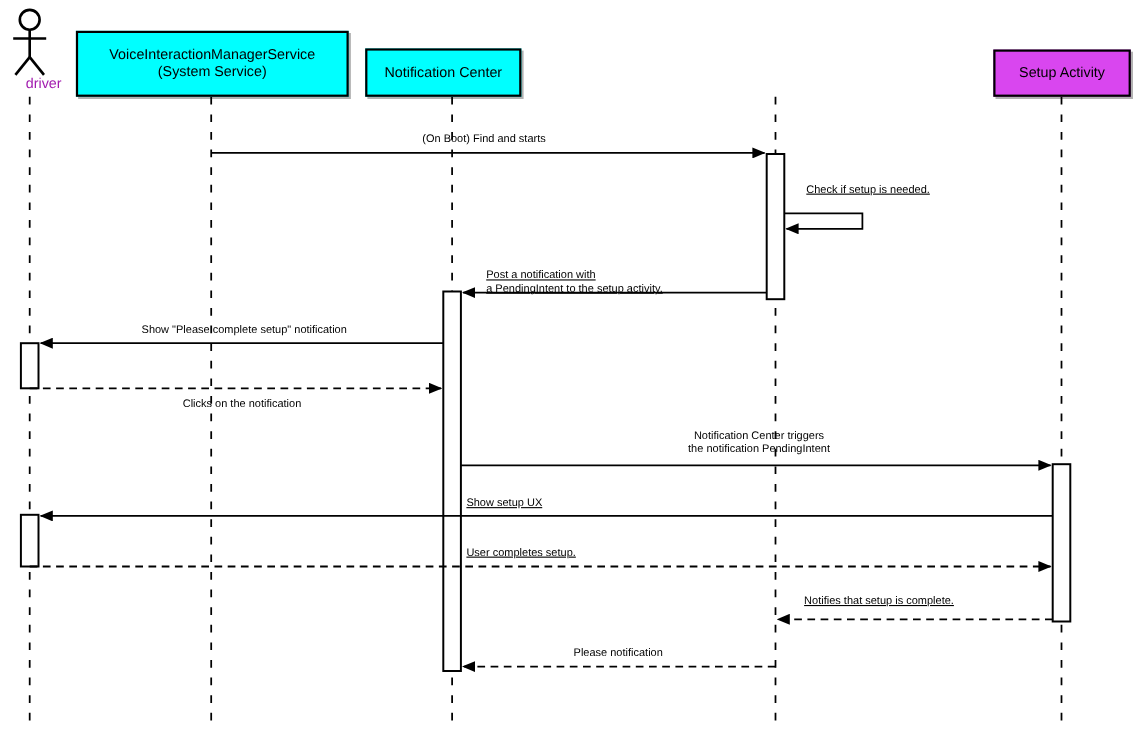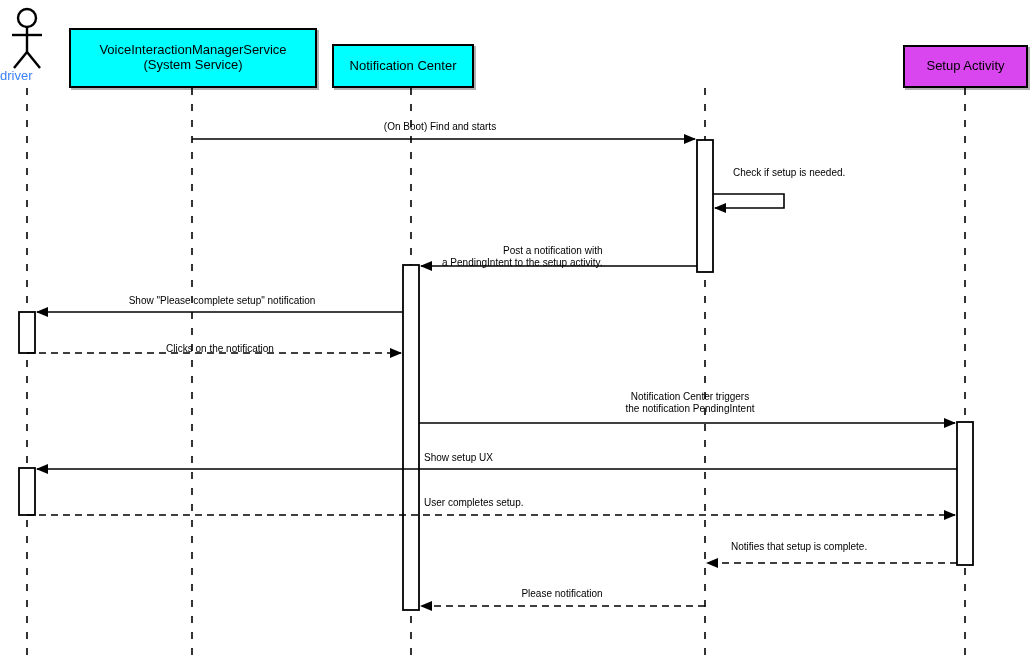--- a/index.html
+++ b/index.html
@@ -35,34 +35,34 @@
     justify-content: center;
     text-align: center;
     line-height: 1.15;
     color: #000000;
     font-size: 13px;
     box-shadow: 2px 2px 0 rgba(0,0,0,0.30);
     white-space: pre-line;
   }
   .actor-label {
     position: absolute;
-    text-align: left;
+    text-align: right;
     font-size: 13px;
-    color: #3b82f6;
+    color: #a21caf;
   }
   .msg-label {
     position: absolute;
     font-size: 10px;
     color: #000000;
     line-height: 1.22;
     white-space: pre-line;
     pointer-events: none;
   }
   .msg-label.center { text-align: center; transform: translateX(-50%); }
-  .msg-label.left   { text-align: right; }
+  .msg-label.left   { text-align: left; text-decoration: underline; }
 </style>
 </head>
 <body>
 
 <div id="diagram">
 
   <svg id="svg-layer" viewBox="0 0 1035 664" xmlns="http://www.w3.org/2000/svg">
     <defs>
       <marker id="arrowSolid" markerWidth="12" markerHeight="10" refX="11" refY="5" orient="auto" markerUnits="userSpaceOnUse">
         <path d="M0,0 L12,5 L0,10 z" fill="#000000"></path>
@@ -118,21 +118,21 @@
 
   <div class="msg-label center" style="left:440px; top:121px;">(On Boot) Find and starts</div>
 
   <div class="msg-label left" style="left:733px; top:167px;">Check if setup is needed.</div>
 
   <div class="msg-label left" style="left:442px; top:245px;">Post a notification with
 a PendingIntent to the setup activity.</div>
 
   <div class="msg-label center" style="left:222px; top:295px;">Show "Please complete setup" notification</div>
 
-  <div class="msg-label center" style="left:220px; top:343px;">Clicks on the notification</div>
+  <div class="msg-label center" style="left:220px; top:362px;">Clicks on the notification</div>
 
   <div class="msg-label center" style="left:690px; top:391px;">Notification Center triggers
 the notification PendingIntent</div>
 
   <div class="msg-label left" style="left:424px; top:452px;">Show setup UX</div>
 
   <div class="msg-label left" style="left:424px; top:497px;">User completes setup.</div>
 
   <div class="msg-label left" style="left:731px; top:541px;">Notifies that setup is complete.</div>
 

